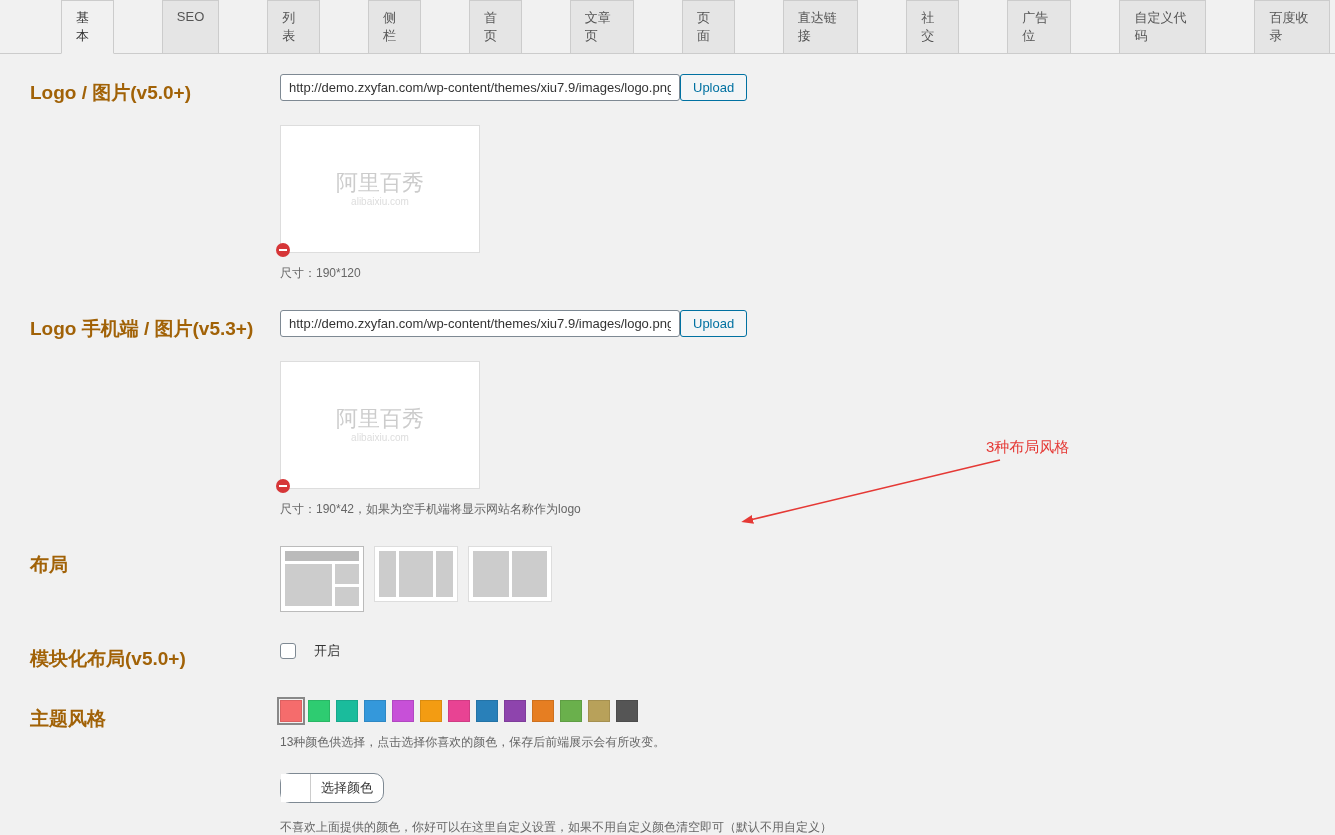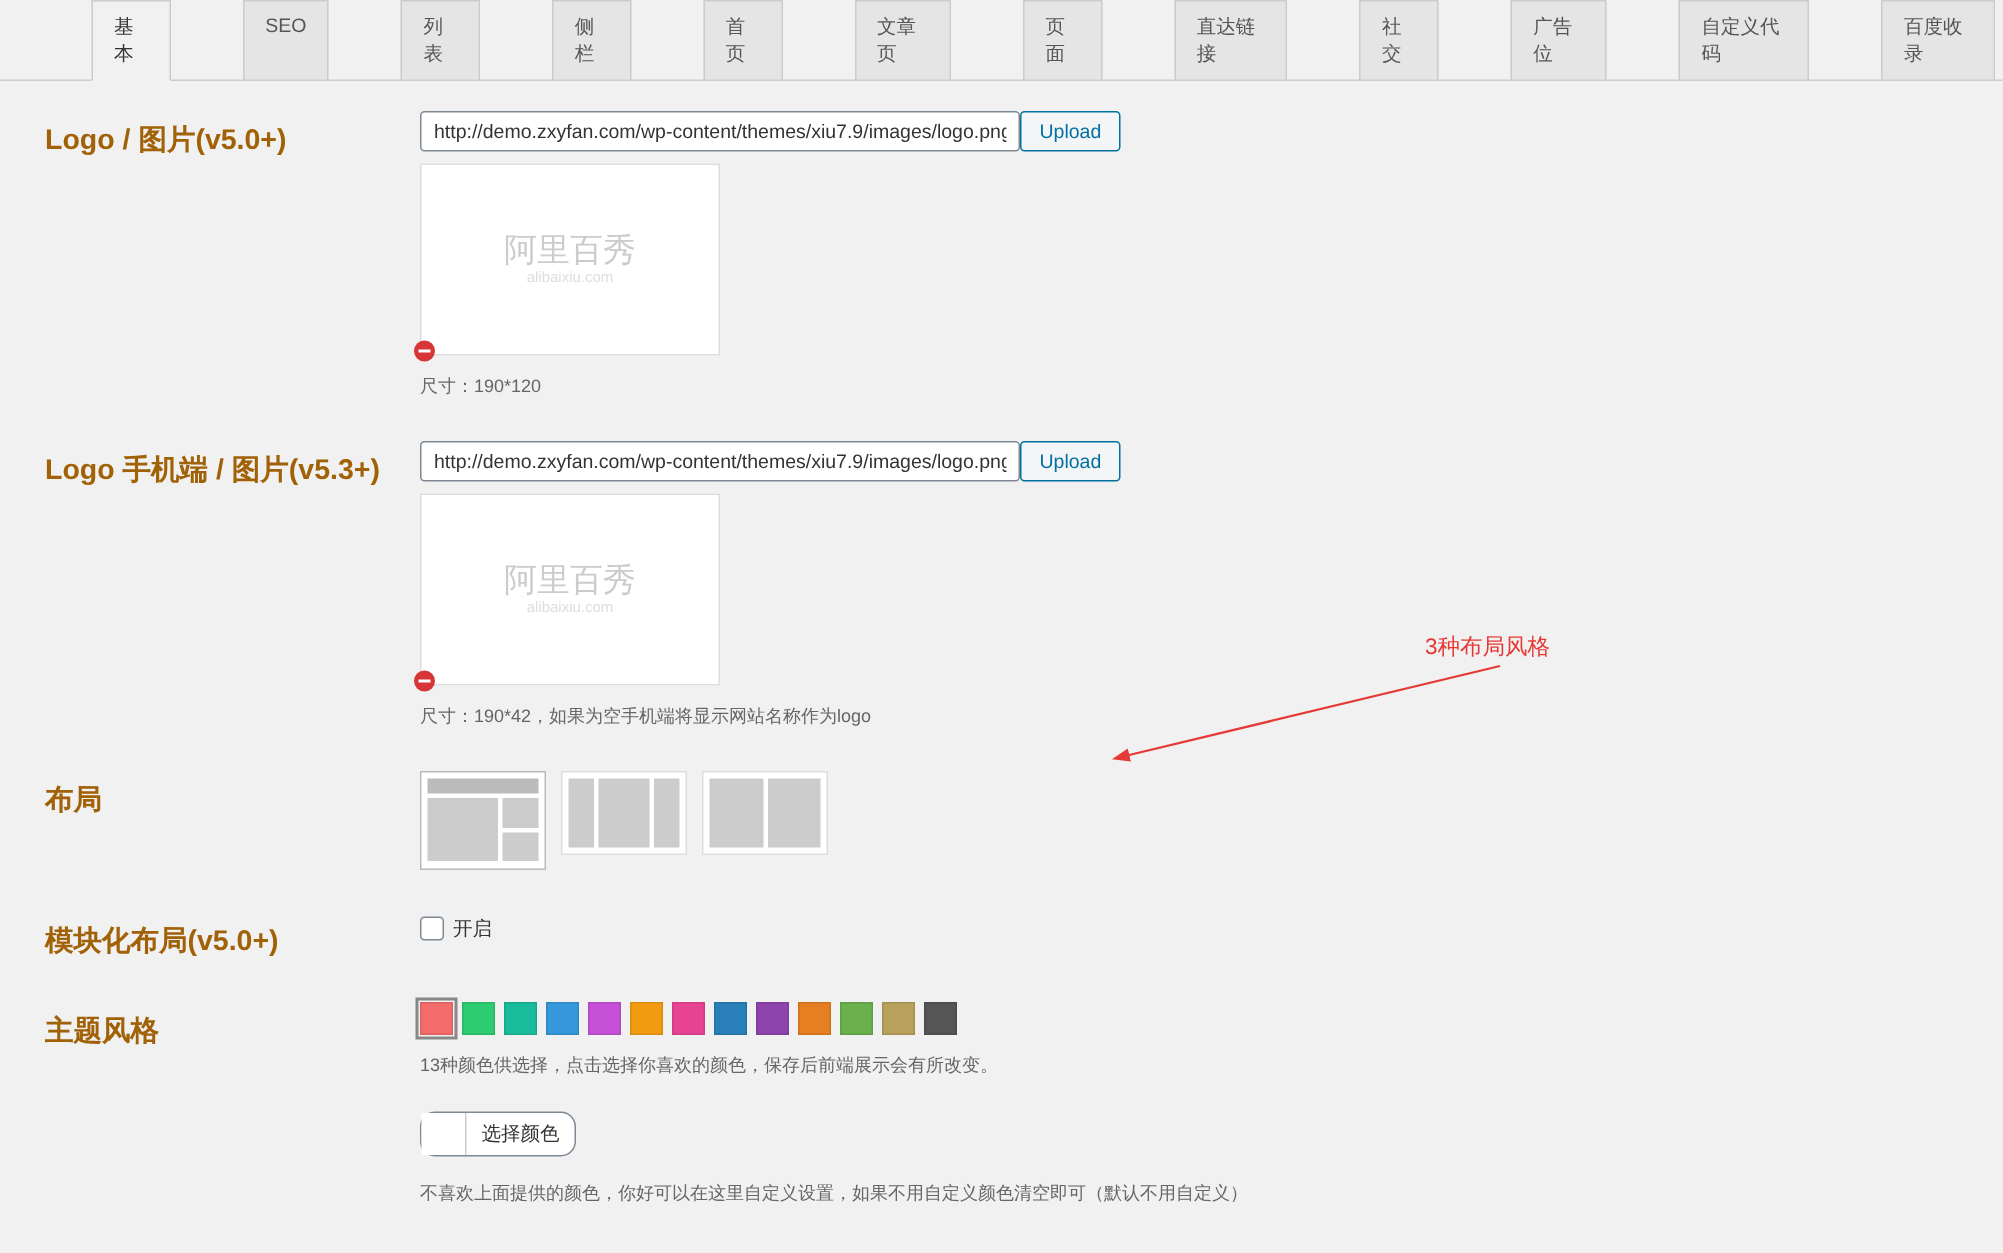--- a/index.html
+++ b/index.html
@@ -68,21 +68,21 @@
 .btn {
   padding: 5px 12px;
   border: 1px solid #0071a1;
   border-radius: 3px;
   background: #f3f5f6;
   color: #0071a1;
   cursor: pointer;
   font-size: 13px;
 }
 .preview {
-  margin-top: 8px;
+  margin-top: 24px;
   width: 200px;
   height: 128px;
   border: 1px solid #ddd;
   background: #fff;
   position: relative;
   display: flex;
   align-items: center;
   justify-content: center;
 }
 .preview-inner {
@@ -138,21 +138,21 @@
 .lay-a .l2 { display: flex; gap: 3px; height: 42px; }
 .lay-a .l2a { flex: 2; background: #ccc; }
 .lay-a .l2b { flex: 1; display:flex; flex-direction:column; gap:3px;}
 .lay-a .l2b div { flex:1; background:#ccc; }
 .lay-b, .lay-c { display: flex; gap: 3px; height: 56px; }
 .lay-b div { background: #ccc; }
 .lay-b .c1 { flex: 1; }
 .lay-b .c2 { flex: 2; }
 .lay-b .c3 { flex: 1; }
 .lay-c div { flex: 1; background: #ccc; }
-.checkbox-row { display: flex; align-items: center; gap: 6px; padding-top: 2px; }
+.checkbox-row { display: flex; align-items: center; gap: 18px; padding-top: 2px; }
 .checkbox {
   width: 16px; height: 16px; border: 1px solid #7e8993; border-radius: 3px; background:#fff; cursor:pointer;
 }
 .swatches { display: flex; gap: 6px; }
 .swatch {
   width: 22px; height: 22px; cursor: pointer; border:1px solid rgba(0,0,0,0.1);
 }
 .swatch.selected { outline: 2px solid #888; outline-offset: 1px; }
 .color-btn {
   display: inline-flex; align-items: center; border: 1px solid #7e8993; border-radius: 10px; background:#fff; cursor:pointer;
@@ -222,21 +222,21 @@
       <div class="hint">尺寸：190*42，如果为空手机端将显示网站名称作为logo</div>
 
       <svg class="arrow-svg" width="280" height="90" style="left:460px; top:140px;">
         <defs>
           <marker id="ah" markerWidth="10" markerHeight="10" refX="2" refY="3" orient="auto">
             <path d="M0,0 L0,6 L8,3 z" fill="#e53935"></path>
           </marker>
         </defs>
         <line x1="260" y1="10" x2="10" y2="70" stroke="#e53935" stroke-width="1.5" marker-end="url(#ah)"></line>
       </svg>
-      <div class="annotation" style="left:670px; top:128px;">3种布局风格</div>
+      <div class="annotation" style="left:706px; top:128px;">3种布局风格</div>
     </div>
   </div>
 
   <div class="row">
     <div class="label">布局</div>
     <div class="field">
       <div class="layout-opts">
         <div class="layout-opt selected lay-a">
           <div class="l1"></div>
           <div class="l2">

